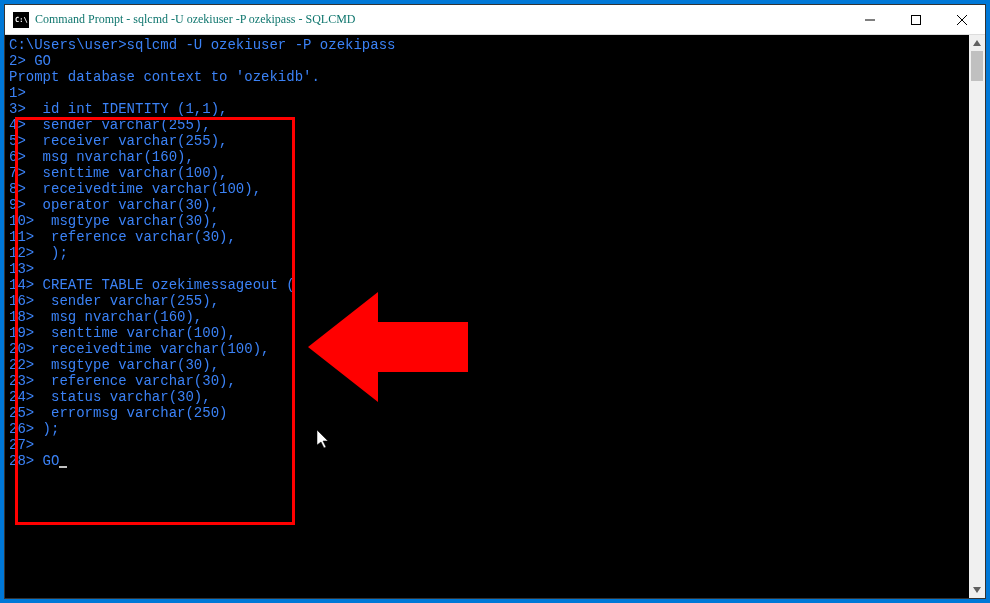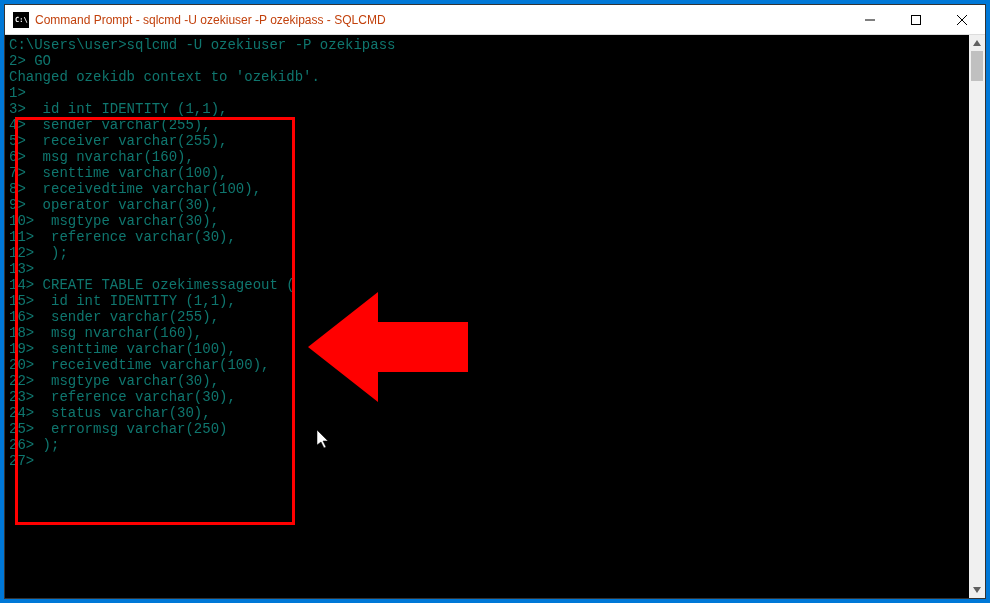--- a/index.html
+++ b/index.html
@@ -38,43 +38,43 @@
       background: #000;
       display: flex;
       align-items: center;
       justify-content: center;
       color: #fff;
       font-size: 9px;
       font-weight: bold;
     }
     .titlebar-text {
       flex: 1;
-      font-family: Liberation Sans, sans-serif;
+      font-family: Liberation Serif, serif;
       font-size: 12px;
-      color: #c2410c;
+      color: #0f766e;
       margin-left: 6px;
     }
     .window-controls {
       display: flex;
       height: 100%;
     }
     .window-control {
       width: 46px;
       height: 100%;
       display: flex;
       align-items: center;
       justify-content: center;
       font-family: 'Segoe UI', sans-serif;
       font-size: 11px;
       cursor: pointer;
     }
     .terminal {
       flex: 1;
       background: #000000;
-      color: #0f766e;
+      color: #3b82f6;
       font-size: 14px;
       line-height: 16px;
       padding: 2px 4px;
       overflow-y: auto;
       position: relative;
       font-family: Consolas, 'Courier New', monospace;
     }
     .terminal-line {
       white-space: pre;
       height: 16px;
@@ -170,45 +170,45 @@
             <line x1="10" y1="0" x2="0" y2="10" stroke="#000" stroke-width="1"></line>
           </svg>
       </div>
     </div>
   </div>
 
   <div class="terminal">
     <div id="terminal-content">
         <div class="terminal-line">C:\Users\user&gt;sqlcmd -U ozekiuser -P ozekipass</div>
         <div class="terminal-line">2&gt; GO</div>
-        <div class="terminal-line">Changed ozekidb context to 'ozekidb'.</div>
+        <div class="terminal-line">Prompt database context to 'ozekidb'.</div>
         <div class="terminal-line">1&gt;</div>
         <div class="terminal-line">3&gt;  id int IDENTITY (1,1),</div>
         <div class="terminal-line">4&gt;  sender varchar(255),</div>
         <div class="terminal-line">5&gt;  receiver varchar(255),</div>
         <div class="terminal-line">6&gt;  msg nvarchar(160),</div>
         <div class="terminal-line">7&gt;  senttime varchar(100),</div>
         <div class="terminal-line">8&gt;  receivedtime varchar(100),</div>
         <div class="terminal-line">9&gt;  operator varchar(30),</div>
         <div class="terminal-line">10&gt;  msgtype varchar(30),</div>
         <div class="terminal-line">11&gt;  reference varchar(30),</div>
         <div class="terminal-line">12&gt;  );</div>
         <div class="terminal-line">13&gt;</div>
         <div class="terminal-line">14&gt; CREATE TABLE ozekimessageout (</div>
-        <div class="terminal-line">15&gt;  id int IDENTITY (1,1),</div>
         <div class="terminal-line">16&gt;  sender varchar(255),</div>
         <div class="terminal-line">18&gt;  msg nvarchar(160),</div>
         <div class="terminal-line">19&gt;  senttime varchar(100),</div>
         <div class="terminal-line">20&gt;  receivedtime varchar(100),</div>
         <div class="terminal-line">22&gt;  msgtype varchar(30),</div>
         <div class="terminal-line">23&gt;  reference varchar(30),</div>
         <div class="terminal-line">24&gt;  status varchar(30),</div>
         <div class="terminal-line">25&gt;  errormsg varchar(250)</div>
         <div class="terminal-line">26&gt; );</div>
         <div class="terminal-line">27&gt;</div>
+        <div class="terminal-line">28&gt; GO<span class="blink-cursor"></span></div>
       </div>
     <div class="highlight-box"></div>
 
     <div class="arrow-annotation">
       <svg width="160" height="120" viewBox="0 0 160 120">
         <polygon points="0,60 70,5 70,35 160,35 160,85 70,85 70,115" fill="#ff0000"></polygon>
       </svg>
     </div>
 
     <div class="cursor-pointer">

